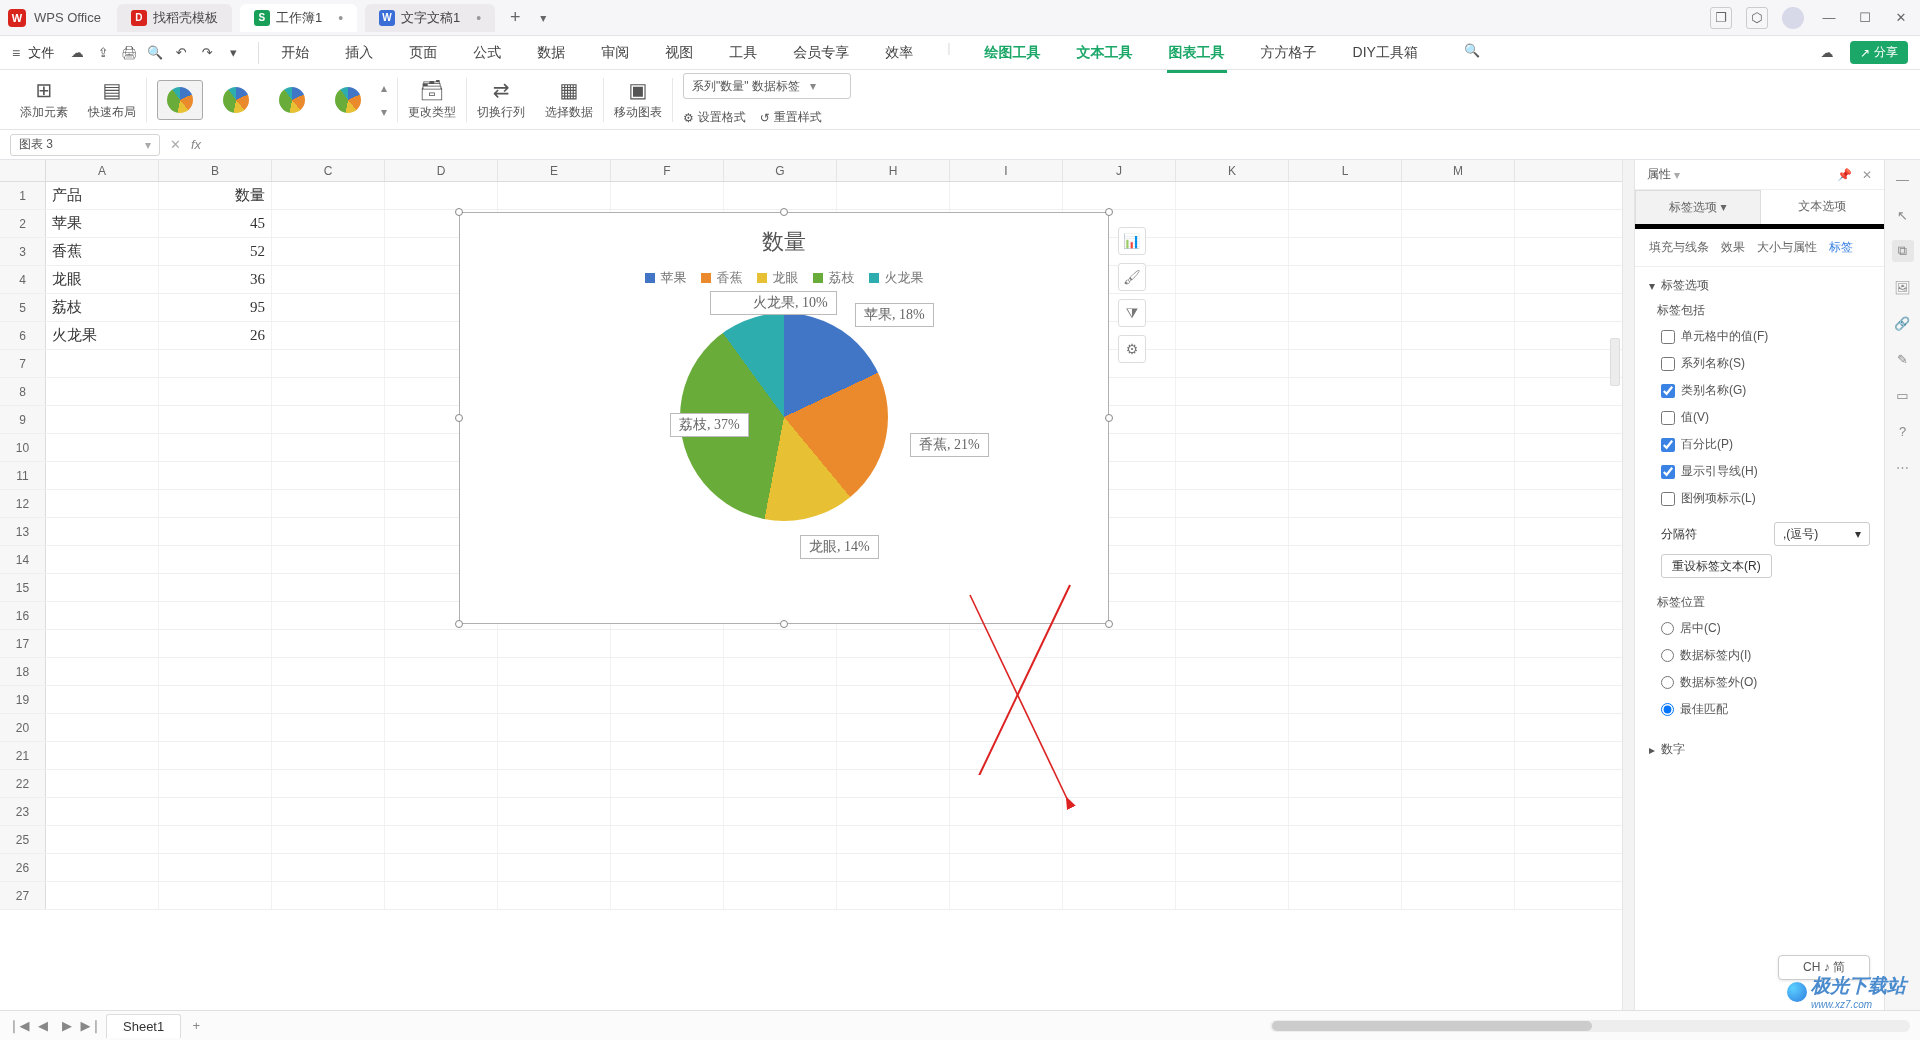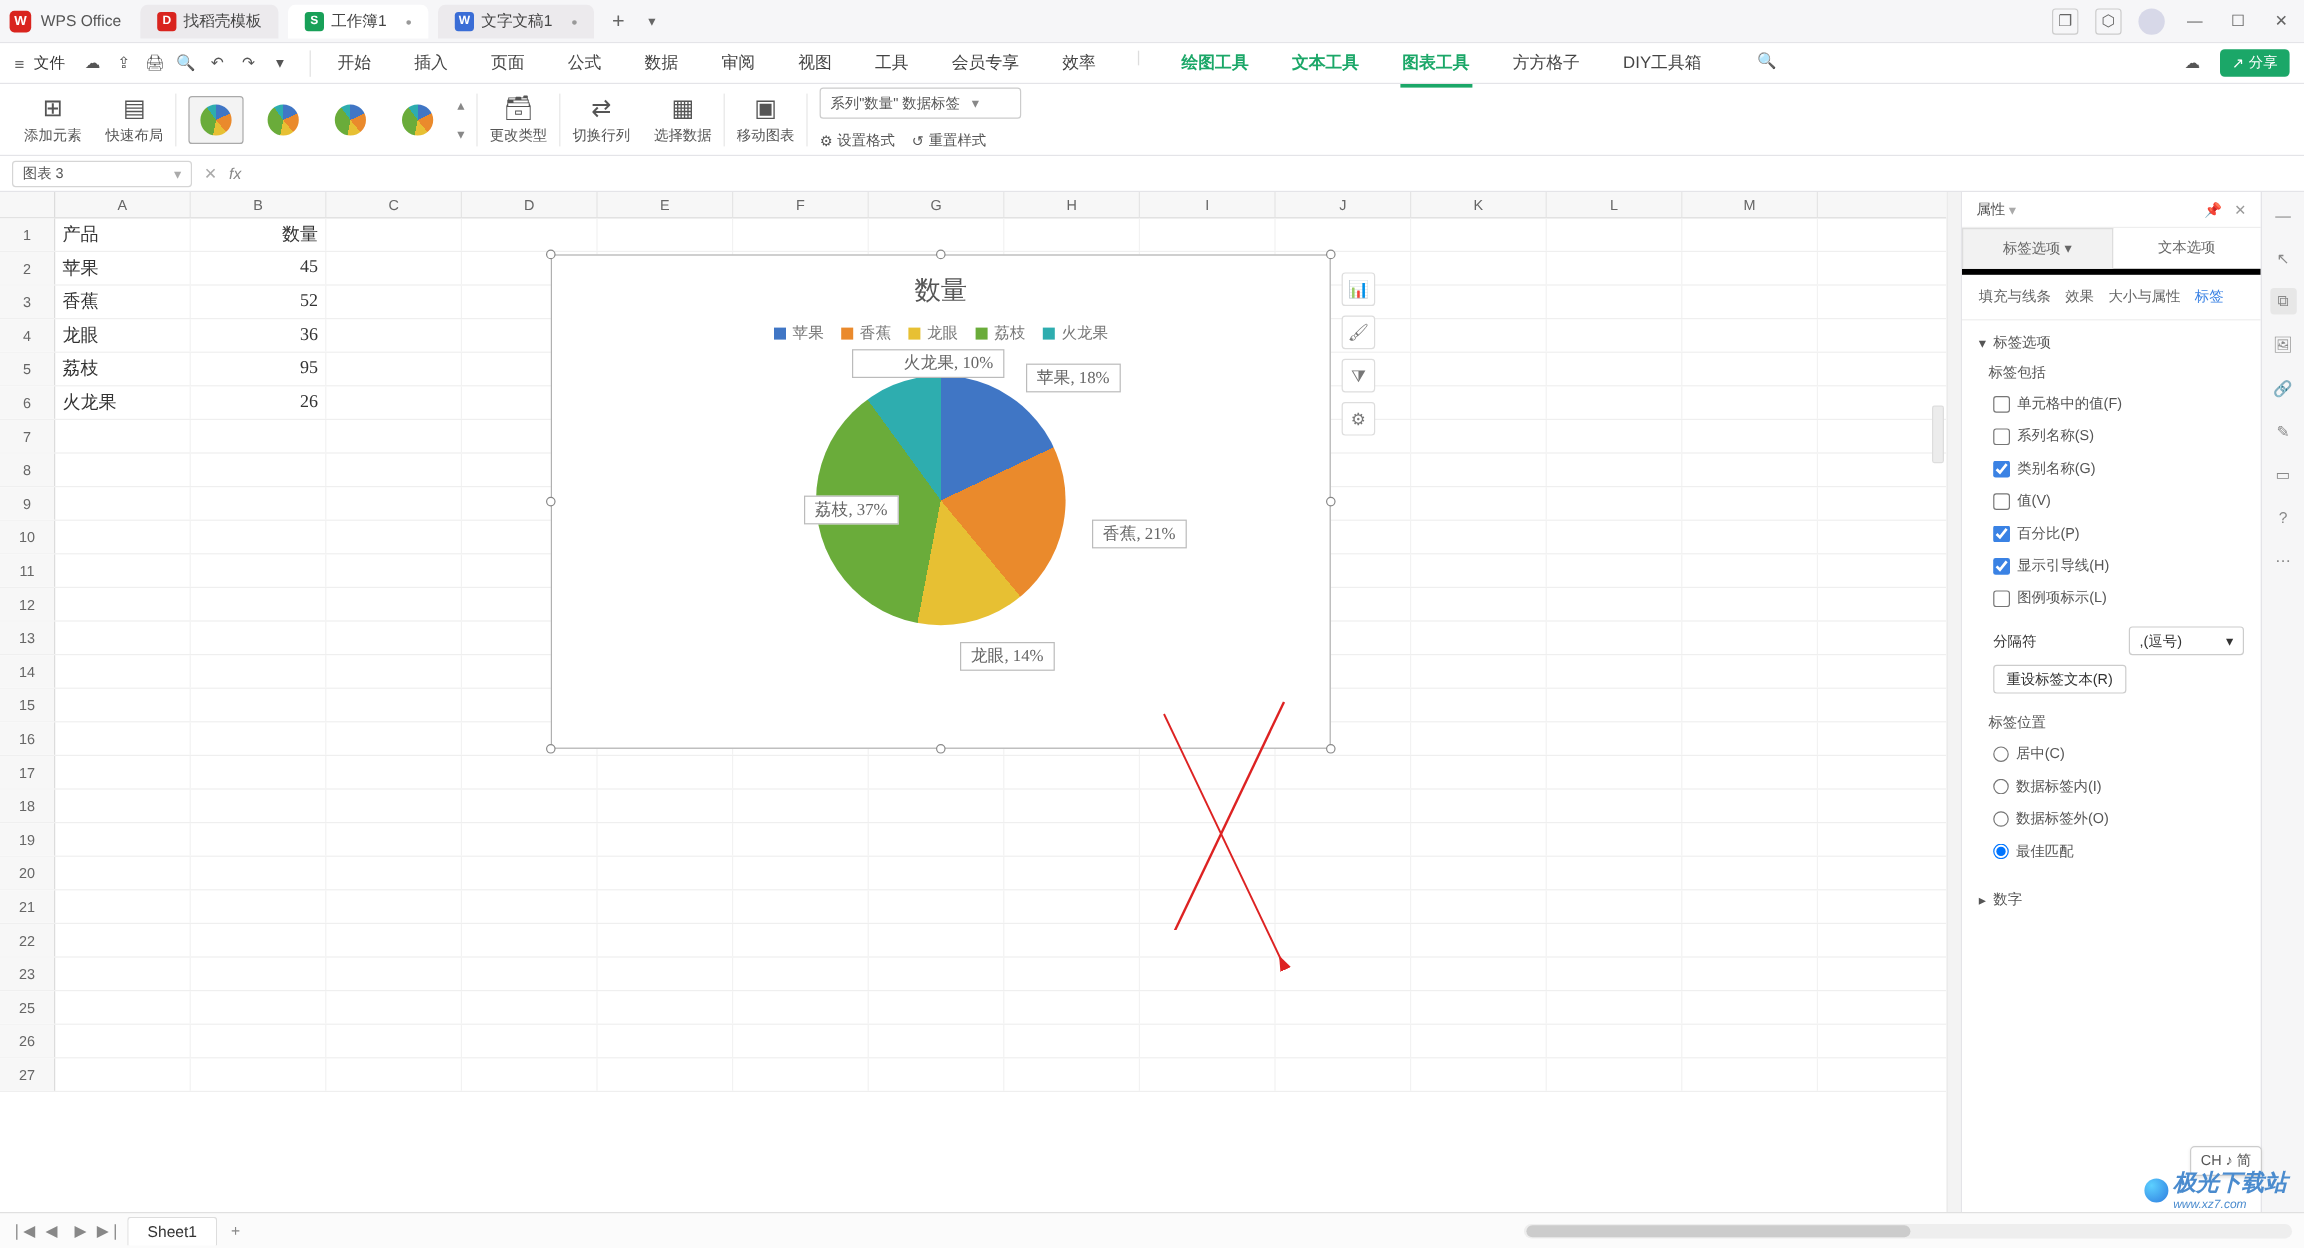--- a/index.html
+++ b/index.html
@@ -91,21 +91,21 @@
   .radiorow{display:flex;align-items:center;gap:6px;padding:5px 0 5px 12px;color:#555;}
   .selbox{height:24px;border:1px solid #ccc;border-radius:3px;padding:0 8px;display:flex;align-items:center;justify-content:space-between;font-size:12px;}
   .btnbox{height:24px;border:1px solid #ccc;border-radius:3px;padding:0 10px;display:inline-flex;align-items:center;font-size:12px;margin-left:12px;}
   .sidestrip{width:36px;background:#f6f6f7;border-left:1px solid #e4e4e8;display:flex;flex-direction:column;align-items:center;padding-top:8px;gap:14px;color:#888;}
   .sidestrip div{width:22px;height:22px;display:flex;align-items:center;justify-content:center;}
   .sheettabs{height:30px;background:#fbfbfb;border-top:1px solid #e0e0e0;display:flex;align-items:center;padding:0 10px;gap:6px;}
   .stbtn{width:18px;height:18px;display:flex;align-items:center;justify-content:center;color:#888;}
   .sheet-tab{padding:4px 16px;background:#fff;border:1px solid #ddd;border-bottom:none;border-radius:3px 3px 0 0;font-size:13px;}
   .hscroll{margin-left:auto;width:640px;height:12px;background:#eee;border-radius:6px;position:relative;}
   .hscroll .thumb{position:absolute;left:2px;top:1px;height:10px;width:320px;background:#ccc;border-radius:5px;}
-  .input-pill{position:absolute;right:35px;bottom:60px;background:#fff;border:1px solid #ccc;border-radius:4px;padding:3px 8px;font-size:12px;color:#555;box-shadow:0 1px 3px rgba(0,0,0,.1);}
+  .input-pill{position:absolute;right:50px;bottom:60px;background:#fff;border:1px solid #ccc;border-radius:4px;padding:3px 24px;font-size:12px;color:#555;box-shadow:0 1px 3px rgba(0,0,0,.1);}
   .watermark{position:absolute;right:14px;bottom:30px;font-size:12px;color:#6aacdd;font-style:italic;display:flex;align-items:center;gap:4px;}
   .wm-logo{width:20px;height:20px;border-radius:50%;background:radial-gradient(circle at 30% 30%,#5cd0ff,#2e7de0);}
   .collapse{position:absolute;right:2px;top:178px;width:10px;height:48px;background:#ececec;border:1px solid #ddd;border-radius:2px;}
   .vscroll{width:12px;background:#f3f3f3;border-left:1px solid #e6e6e6;}
 </style>
 </head>
 <body>
 
 <div class="titlebar">
   <div class="tb-left">

